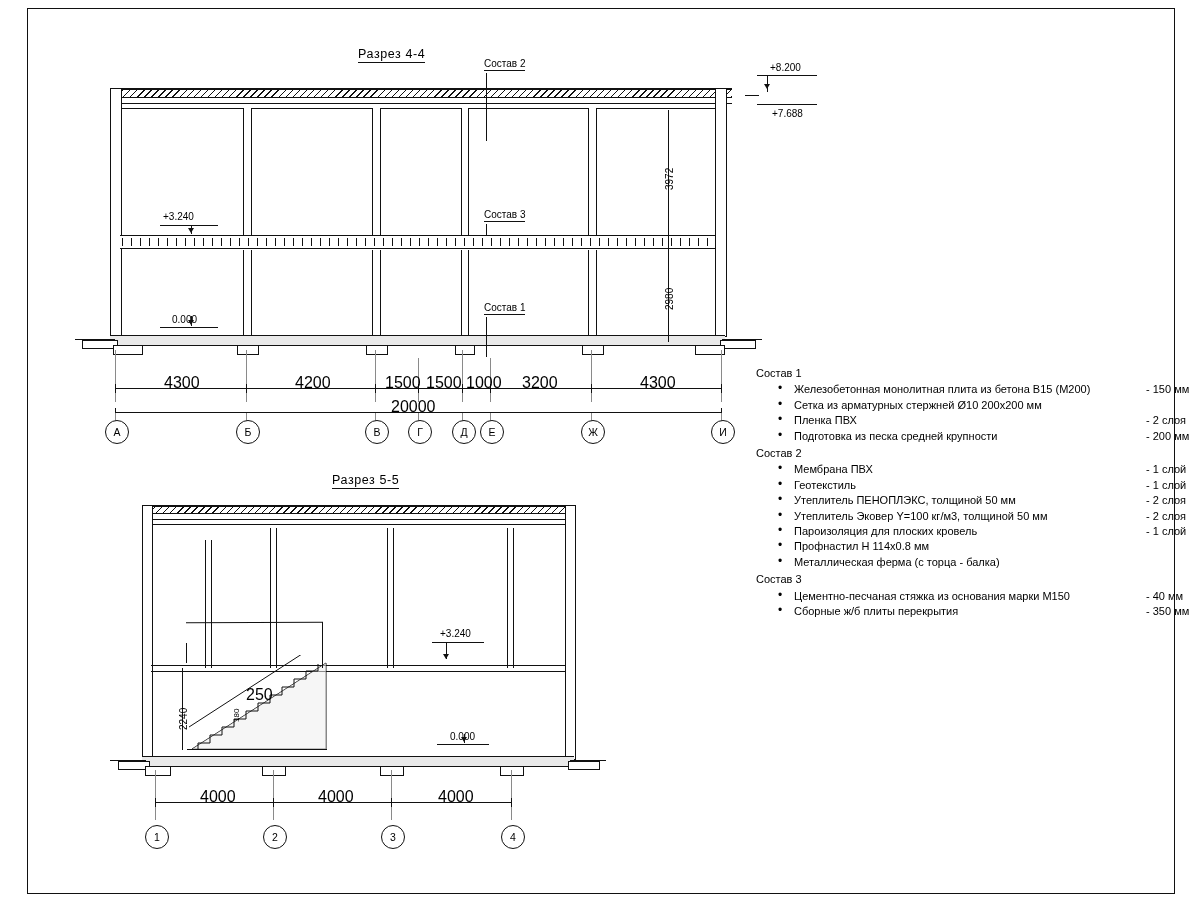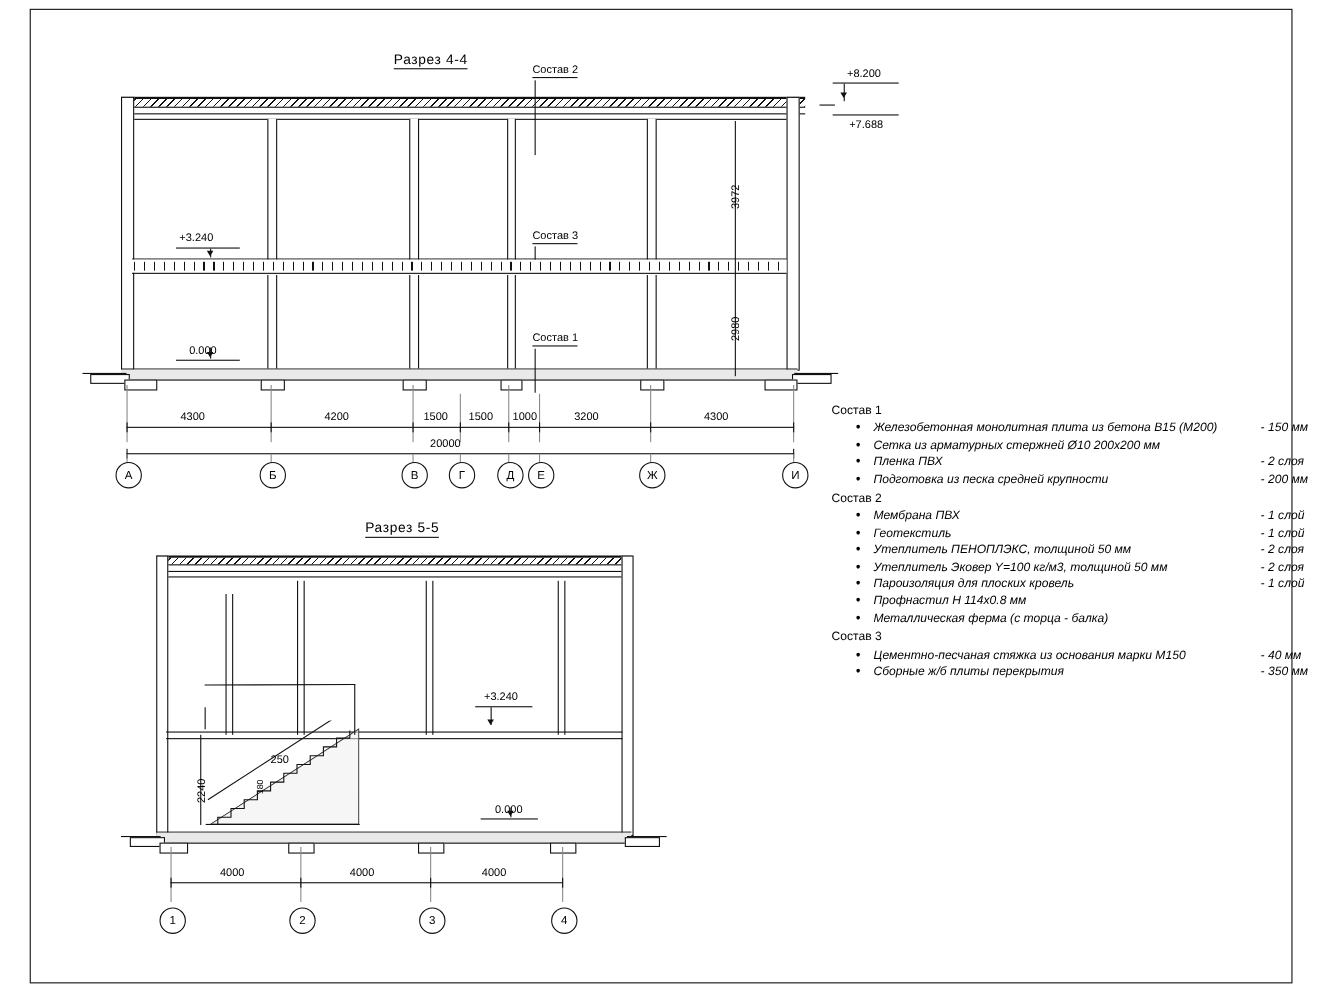--- a/index.html
+++ b/index.html
@@ -5,29 +5,29 @@
   html,body{margin:0;padding:0;background:#ffffff;}
   body{width:1200px;height:900px;position:relative;overflow:hidden;
        font-family:"Liberation Sans", sans-serif;color:#000;}
   .sheet{position:absolute;inset:0;}
   .frame{position:absolute;left:27px;top:8px;width:1146px;height:884px;border:1px solid #111;}
   .abs{position:absolute;}
   .ln{position:absolute;background:#111;}
   .gray{background:#8a8a8a;}
   .ttl{font-size:12.5px;letter-spacing:.6px;}
   .ttl u{text-decoration:none;border-bottom:1px solid #111;padding-bottom:1px;}
-  .dim{font-size:10px;}
+  .dim{font-size:16px;}
   .dimv{font-size:10px;transform:rotate(-90deg);transform-origin:left top;white-space:nowrap;}
   .lblu{font-size:10px;border-bottom:1px solid #111;padding-bottom:1px;}
   .circ{position:absolute;width:22px;height:22px;border:1px solid #111;border-radius:50%;
         font-size:10.5px;display:flex;align-items:center;justify-content:center;background:#fff;}
   .spec{position:absolute;font-size:11px;line-height:15.4px;}
   .spec .head{margin:0 0 1px 0;}
   .spec ul{margin:0 0 2px 0;padding-left:0;list-style:none;}
-  .spec li{position:relative;padding-left:38px;white-space:nowrap;font-style:italic;}
+  .spec li{position:relative;padding-left:38px;white-space:nowrap;}
   .spec li:before{content:"\2022";position:absolute;left:22px;top:-1px;font-size:12px;}
   .spec li .val{position:absolute;left:390px;}
   .hatch2{background:repeating-linear-gradient(-45deg,#111 0 1px,transparent 1px 5px);}
   .col{position:absolute;background:#fff;border-left:1px solid #111;border-right:1px solid #111;}
   .tick{position:absolute;width:1px;height:9px;background:#111;}
   .arwd{position:absolute;width:0;height:0;border-left:3px solid transparent;border-right:3px solid transparent;border-top:5px solid #111;}
   .lvl{font-size:10px;}
 </style>
 </head>
 <body>

